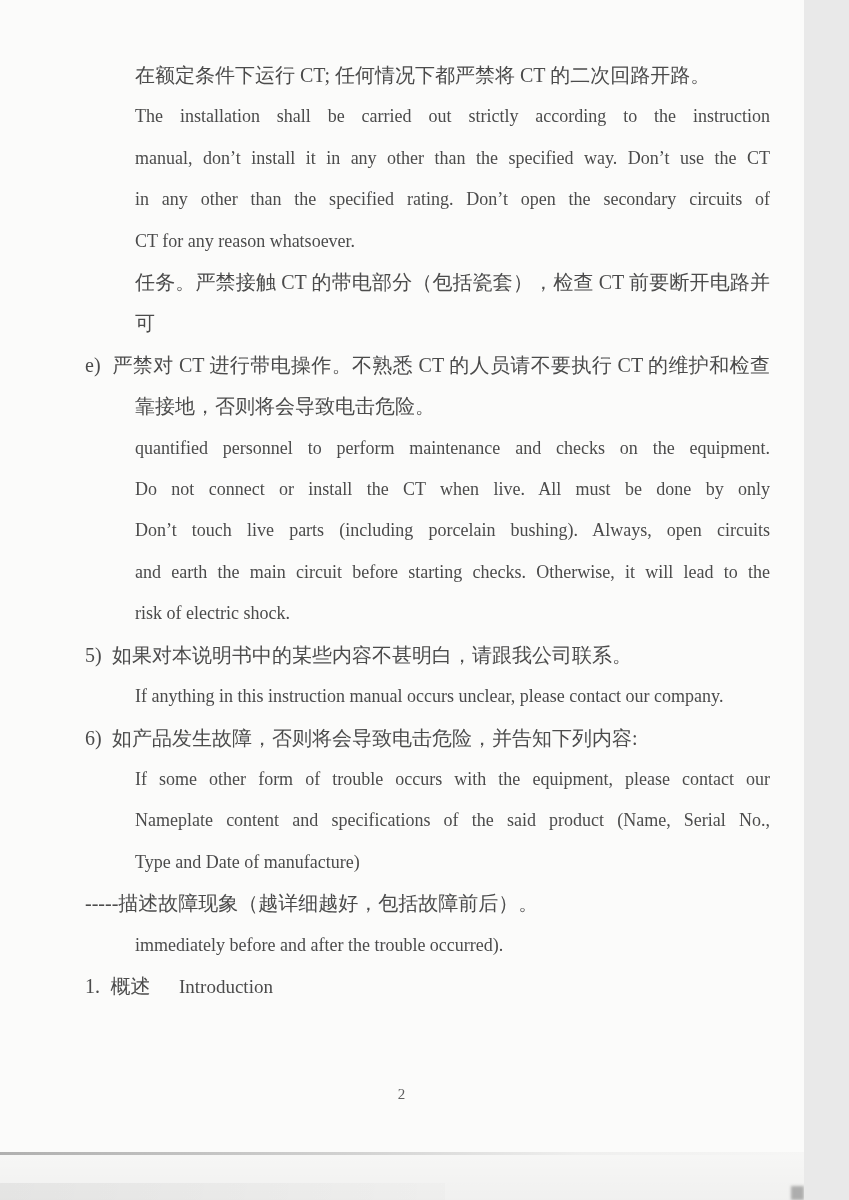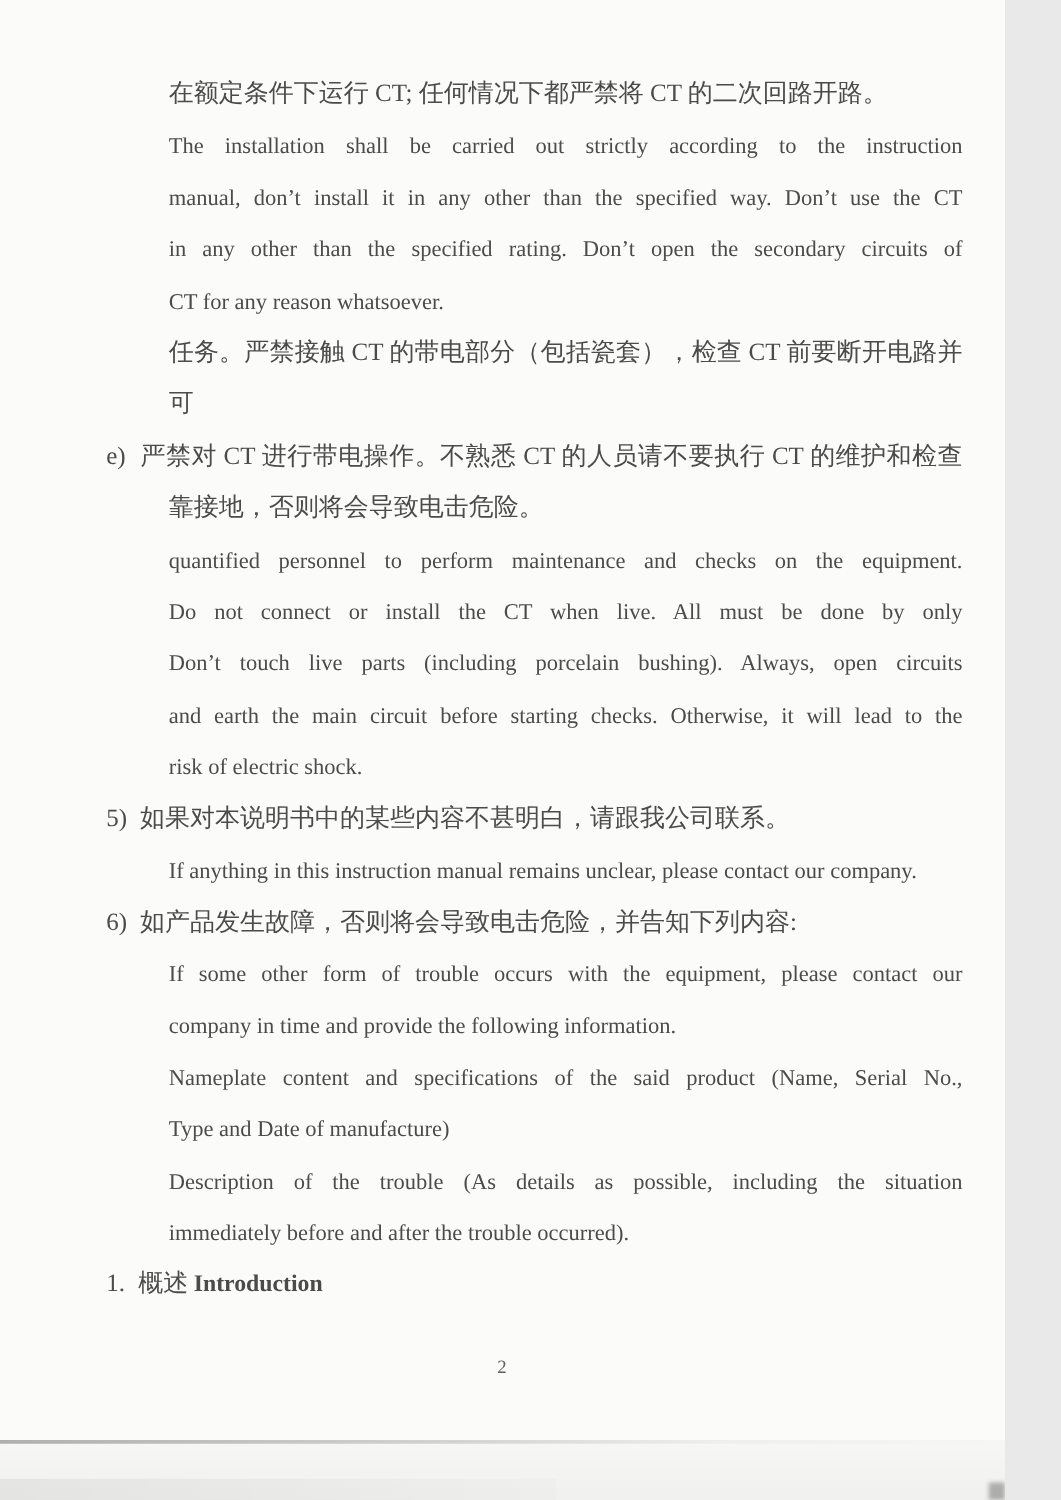--- a/index.html
+++ b/index.html
@@ -24,21 +24,21 @@
   .line.ind{padding-left:50px;}
   .line.j{
     white-space:normal;
     text-align:justify;
     text-align-last:justify;
   }
   .marker{display:inline-block;width:27px;}
   .heading{margin-top:0;}
   .hmark{font-size:20px;}
   .hcjk{font-size:20px;margin-left:6px;}
-  .hen{font-size:19px;font-weight:bold;}
+  .hen{font-size:19px;margin-left:24px;}
   .pagenum{
     position:absolute;
     top:1086px;left:0;width:100%;
     text-align:center;
     font-size:15px;
     color:#5f5f5f;
     letter-spacing:1px;
   }
   
   .art-line{
@@ -76,27 +76,26 @@
         <div class="line ind"><span>CT for any reason whatsoever.</span></div>
         <div class="line cjk ind j"><span>任务。严禁接触 CT 的带电部分（包括瓷套），检查 CT 前要断开电路并可</span></div>
         <div class="line cjk j"><span class="marker">e)</span><span>严禁对 CT 进行带电操作。不熟悉 CT 的人员请不要执行 CT 的维护和检查</span></div>
         <div class="line cjk ind"><span>靠接地，否则将会导致电击危险。</span></div>
         <div class="line ind j"><span>quantified personnel to perform maintenance and checks on the equipment.</span></div>
         <div class="line ind j"><span>Do not connect or install the CT when live. All must be done by only</span></div>
         <div class="line ind j"><span>Don’t touch live parts (including porcelain bushing). Always, open circuits</span></div>
         <div class="line ind j"><span>and earth the main circuit before starting checks. Otherwise, it will lead to the</span></div>
         <div class="line ind"><span>risk of electric shock.</span></div>
         <div class="line cjk"><span class="marker">5)</span><span>如果对本说明书中的某些内容不甚明白，请跟我公司联系。</span></div>
-        <div class="line ind"><span>If anything in this instruction manual remains unclear, please contact our company.</span></div>
+        <div class="line ind"><span>If anything in this instruction manual occurs unclear, please contact our company.</span></div>
         <div class="line cjk"><span class="marker">6)</span><span>如产品发生故障，否则将会导致电击危险，并告知下列内容:</span></div>
         <div class="line ind j"><span>If some other form of trouble occurs with the equipment, please contact our</span></div>
-        <div class="line ind"><span>company in time and provide the following information.</span></div>
         <div class="line ind j"><span>Nameplate content and specifications of the said product (Name, Serial No.,</span></div>
         <div class="line ind"><span>Type and Date of manufacture)</span></div>
-        <div class="line ind j"><span>Description of the trouble (As details as possible, including the situation</span></div>
+        <div class="line cjk"><span>-----描述故障现象（越详细越好，包括故障前后）。</span></div>
         <div class="line ind"><span>immediately before and after the trouble occurred).</span></div>
       </div>
     <div class="line heading">
       <span class="hmark">1.</span>
       <span class="hcjk">概述</span>
       <span class="hen">Introduction</span>
     </div>
   </div>
 
   <div class="pagenum">2</div>

